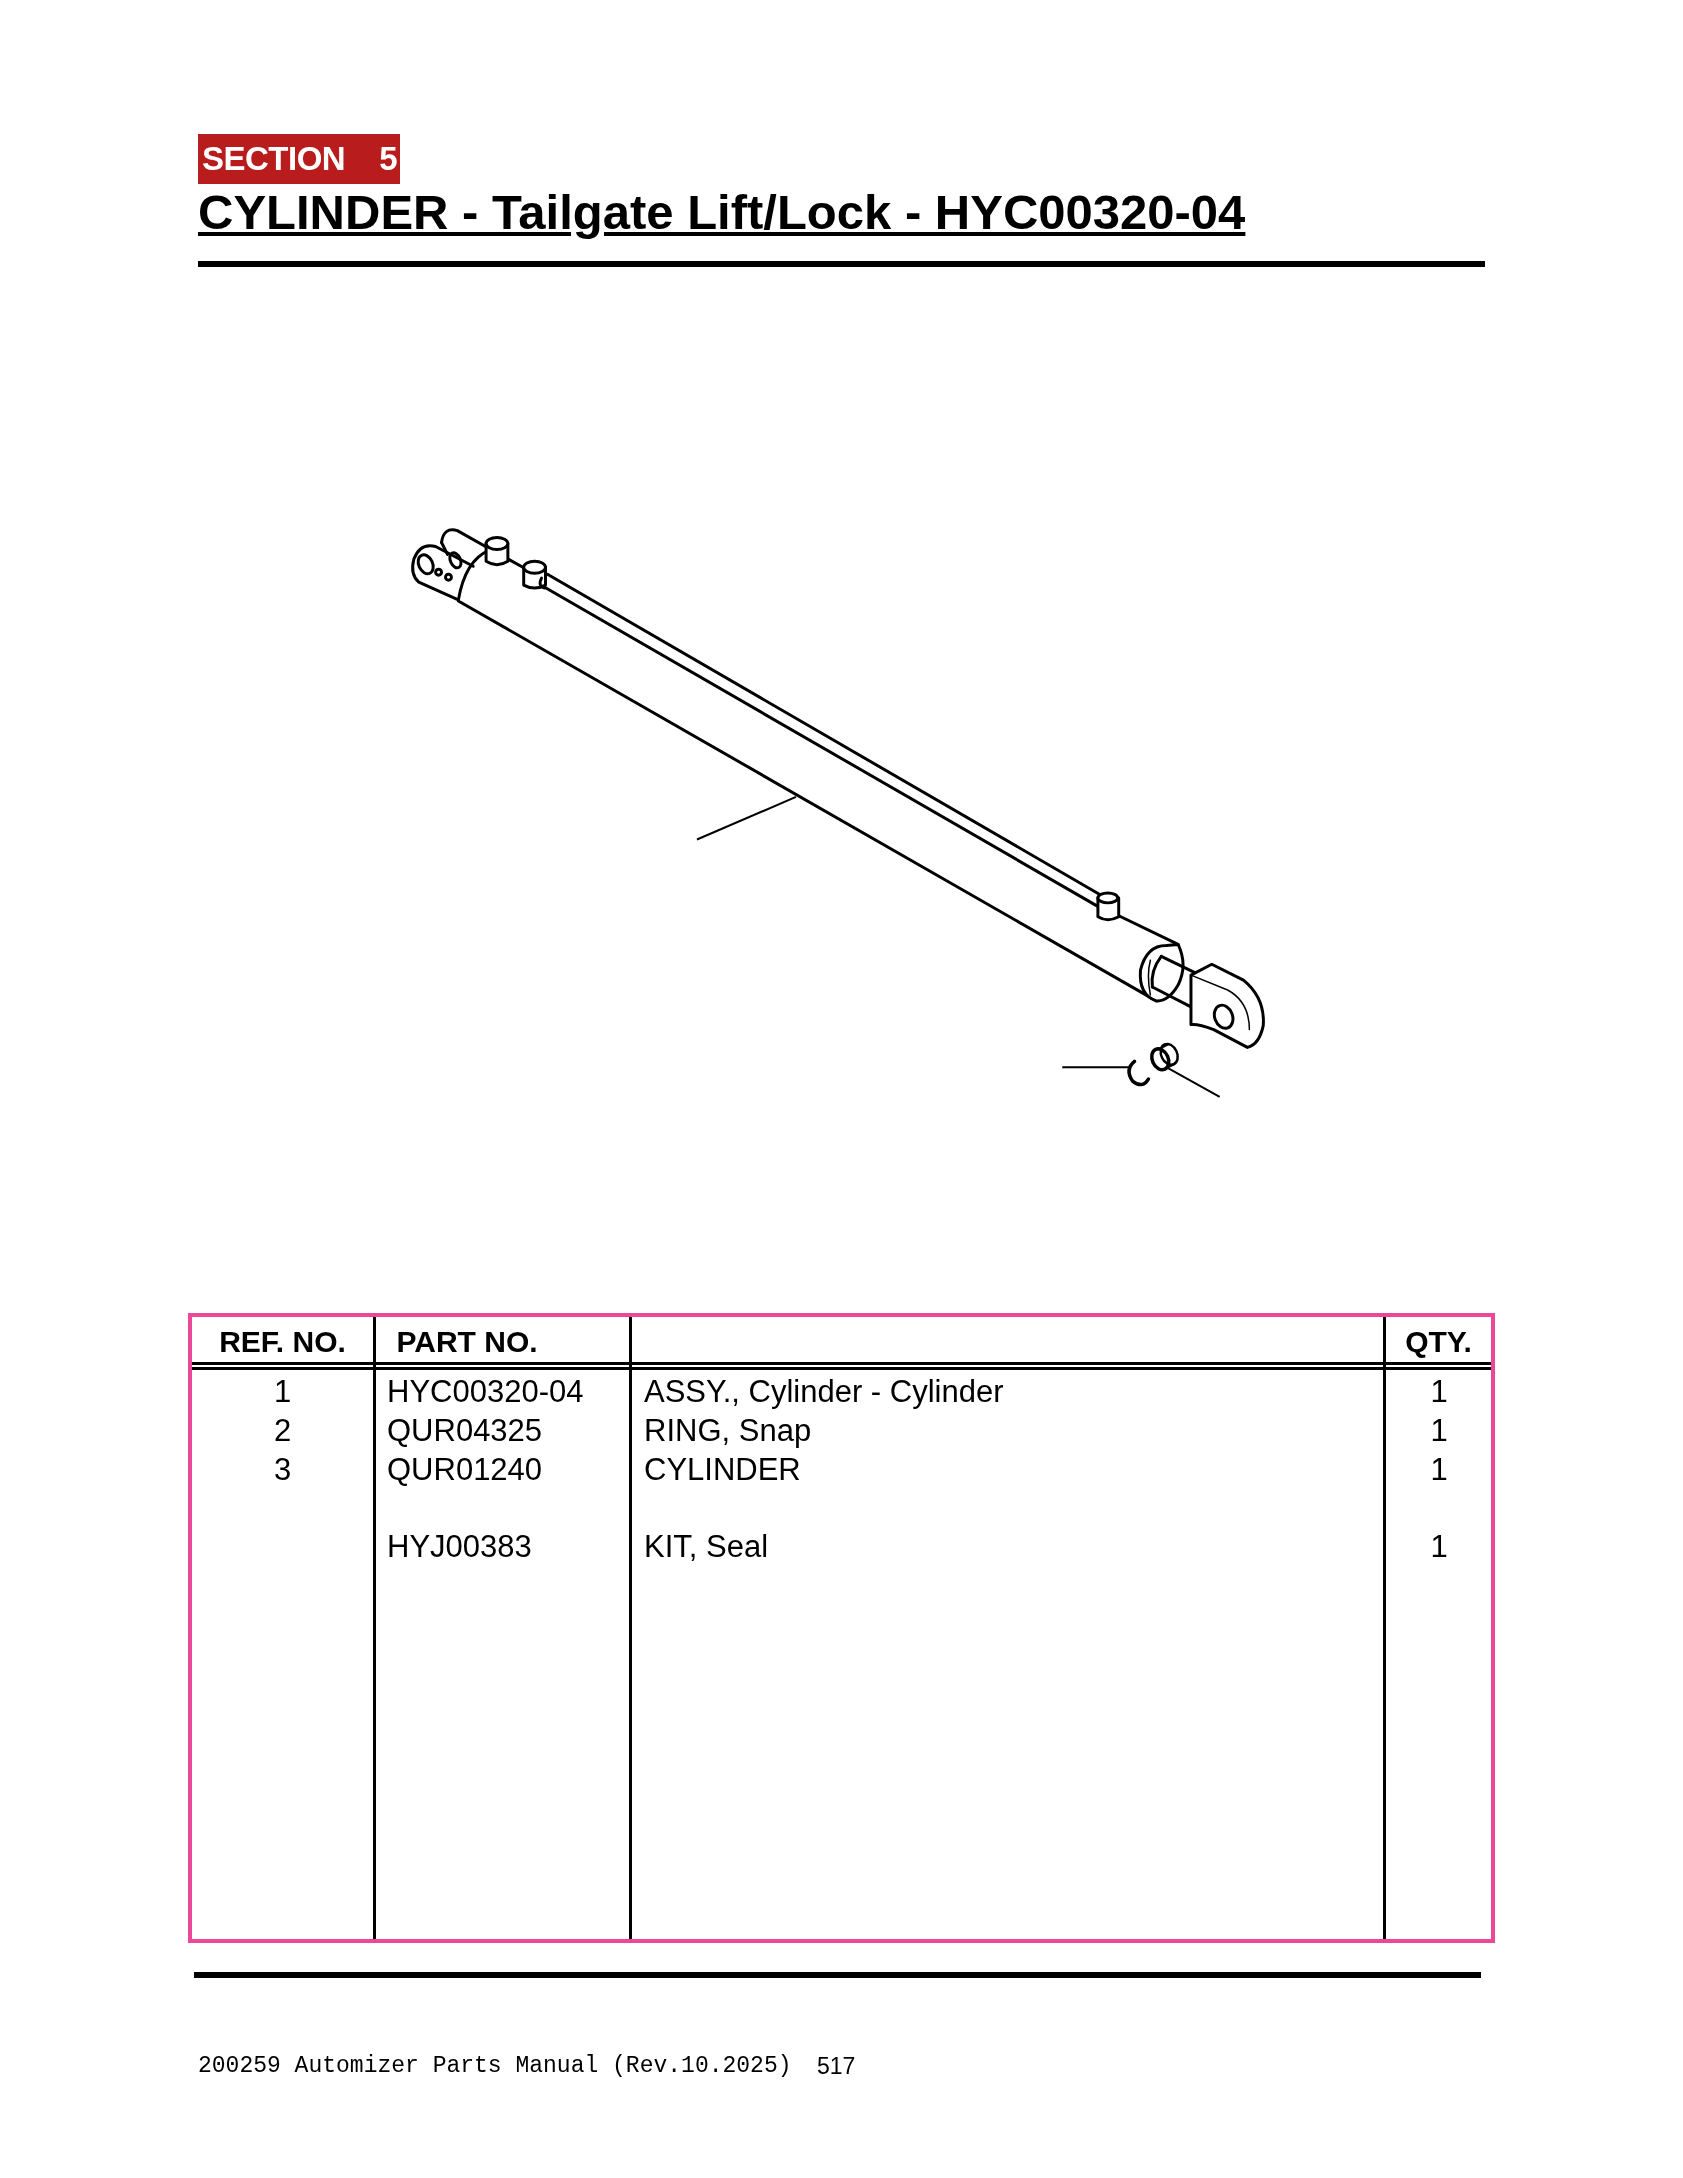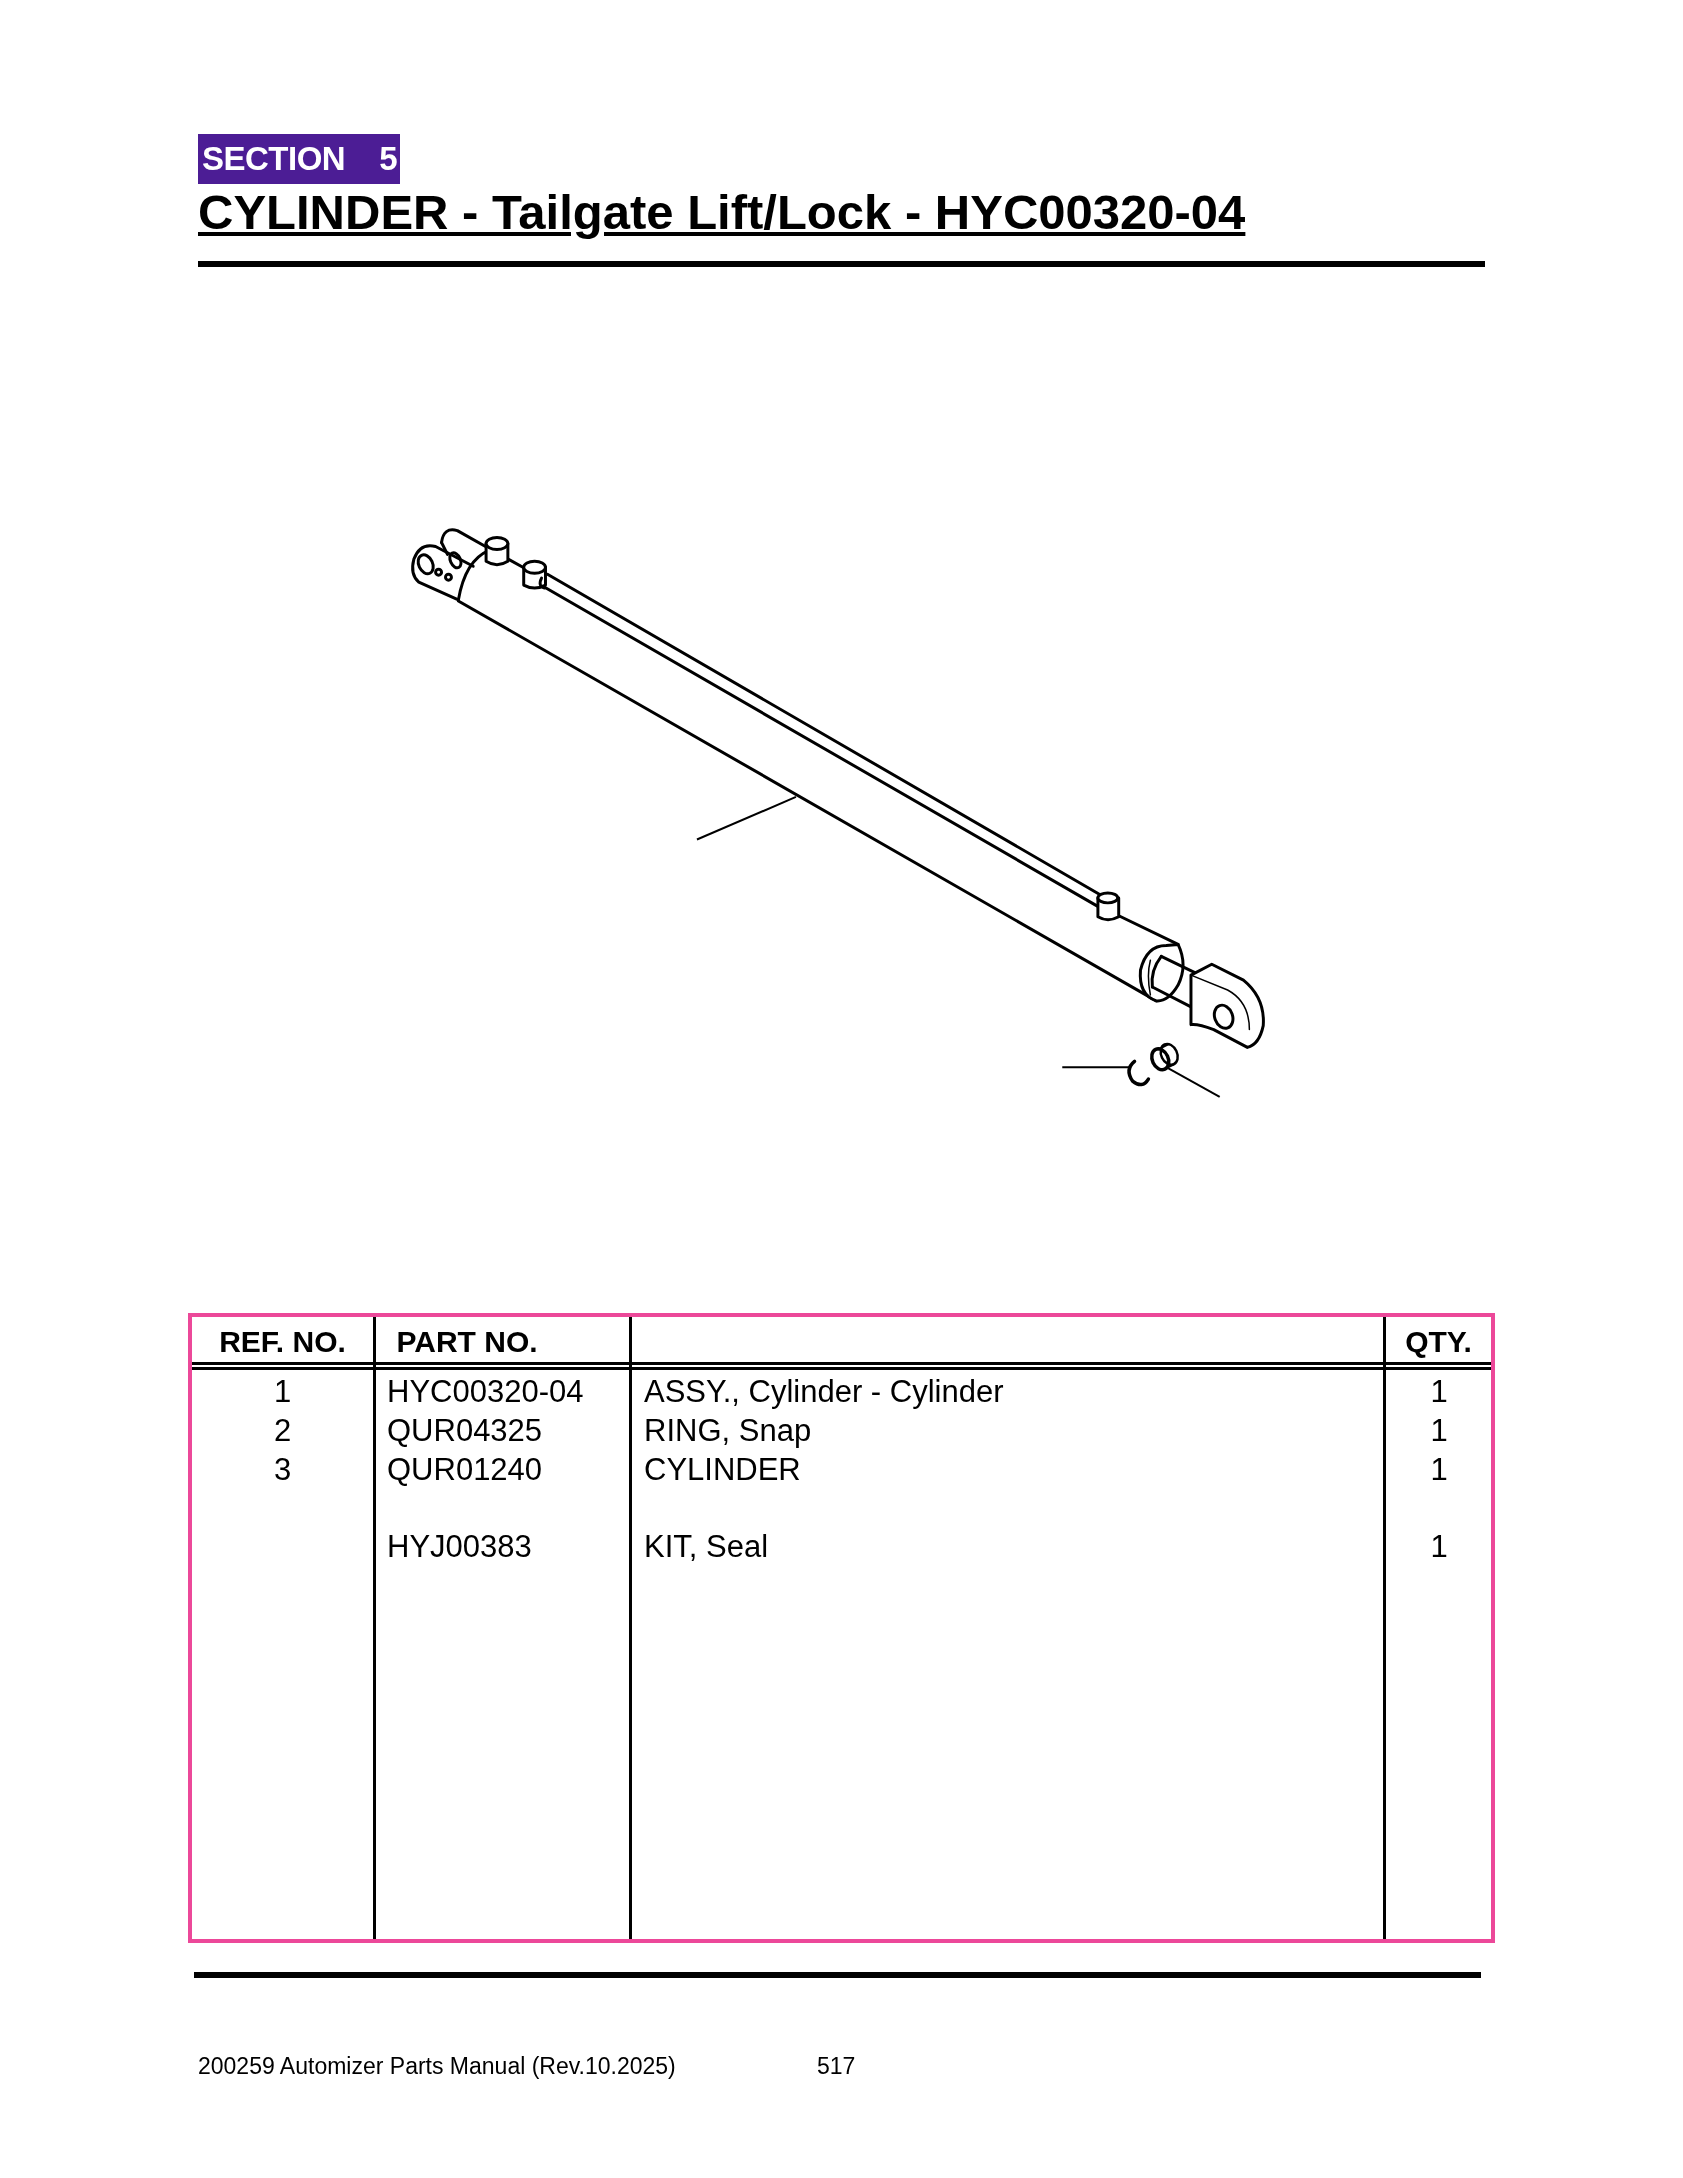--- a/index.html
+++ b/index.html
@@ -1,19 +1,19 @@
 <!DOCTYPE html>
 <html><head>
 <meta charset="utf-8">
 <style>
   html, body { margin: 0; padding: 0; background: #ffffff; }
   body { width: 1683px; height: 2178px; position: relative; overflow: hidden; font-family: "Liberation Sans", sans-serif; color: #000; }
   .section-badge {
     position: absolute; left: 198px; top: 134px; width: 202px; height: 50px;
-    background: #4c1d95; color: #fff; font-weight: bold; font-size: 33px;
+    background: #b91c1c; color: #fff; font-weight: bold; font-size: 33px;
     display: flex; align-items: center; box-sizing: border-box; padding-left: 4px;
     letter-spacing: -0.5px;
   }
   .section-badge .sec-num { margin-left: 34px; }
   .page-title {
     position: absolute; left: 198px; top: 185px; font-weight: bold; font-size: 49px;
     white-space: nowrap; letter-spacing: 0px; line-height: 55px; text-decoration: underline;
   }
   .title-rule { position: absolute; left: 198px; top: 261px; width: 1287px; height: 6px; background: #000; }
   .drawing { position: absolute; left: 0; top: 0; width: 1683px; height: 1287px; }
@@ -29,21 +29,21 @@
     text-align: center; line-height: 38px; white-space: nowrap;
   }
   .row { position: absolute; left: 0; right: 0; height: 39px; font-size: 31px; line-height: 39px; }
   .cell { position: absolute; top: 0; white-space: nowrap; }
   .c-ref { left: 0; width: 181px; text-align: center; }
   .c-part { left: 195px; }
   .c-desc { left: 452px; }
   .c-qty { left: 1195px; width: 104px; text-align: center; }
   .bottom-rule { position: absolute; left: 194px; top: 1972px; width: 1287px; height: 6px; background: #000; }
   .footer { position: absolute; top: 2053px; font-size: 23px; white-space: nowrap; }
-  .footer-manual { left: 198px; }
+  .footer-manual { left: 198px; font-family: Liberation Mono, monospace; }
   .footer-page { left: 817px; }
 </style>
 </head>
 <body>
 
 <div class="section-badge">
   <span>SECTION</span>
   <span class="sec-num">5</span>
 </div>
 <div class="page-title">CYLINDER - Tailgate Lift/Lock - HYC00320-04</div>

